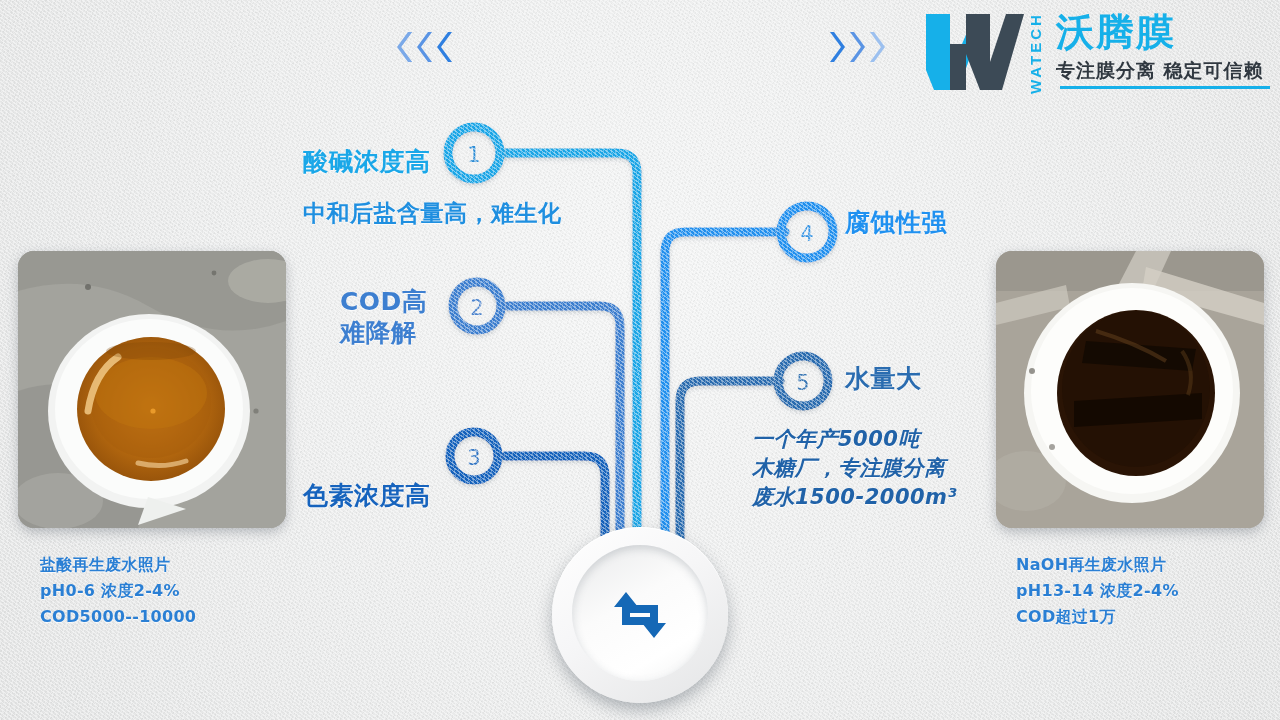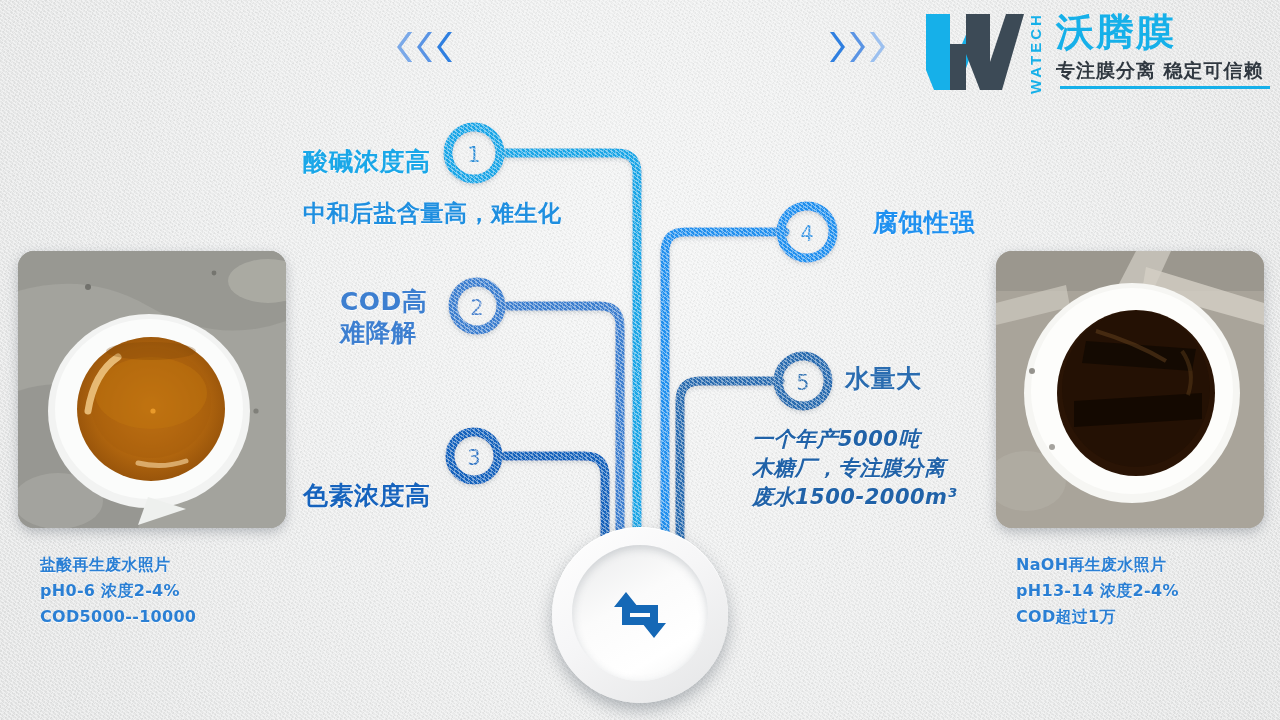--- a/index.html
+++ b/index.html
@@ -77,21 +77,21 @@
   .node-label{position:absolute;font-weight:bold;letter-spacing:.5px;
     text-shadow:0 1px 1px rgba(255,255,255,.85);
     font-family:"DejaVu Sans","Liberation Sans",sans-serif;}
   .nl-main{font-size:25px;line-height:31px;}
   .nl-sub{font-size:23px;line-height:32px;}
   .nl-sub-sm{font-size:21px;line-height:29px;}
   #lbl1{left:303px;top:135px;color:#1aa7e8;margin-top:11px;}
   #lbl1b{left:303px;top:197px;color:#1f8fe0;}
   #lbl2{left:340px;top:286px;color:#3d7fd0;text-align:left;}
   #lbl3{left:303px;top:440px;color:#1663bd;margin-top:40px;}
-  #lbl4{left:845px;top:207px;color:#2091f0;margin-left:28px;}
+  #lbl4{left:845px;top:207px;color:#2091f0;}
   #lbl5{left:845px;top:363px;color:#2a6cb0;}
   #lbl5b{left:752px;top:425px;color:#2062a8;font-style:italic;}
   
   #hub{position:absolute;left:552px;top:527px;width:176px;height:176px;}
   #hub-outer{position:absolute;inset:0;border-radius:50%;
     background:linear-gradient(145deg,#ffffff 0%,#f6f6f7 45%,#e4e5e6 100%);
     box-shadow:0 7px 16px rgba(80,90,100,.4), 0 1px 0 rgba(255,255,255,.9) inset;}
   #hub-inner{position:absolute;left:20px;top:18px;width:136px;height:136px;border-radius:50%;
     background:linear-gradient(150deg,#e9eaeb 0%,#fbfbfb 42%,#ffffff 75%,#f2f3f3 100%);
     box-shadow:0 3px 8px rgba(110,120,130,.3) inset, 0 -2px 6px rgba(255,255,255,.9) inset;}

